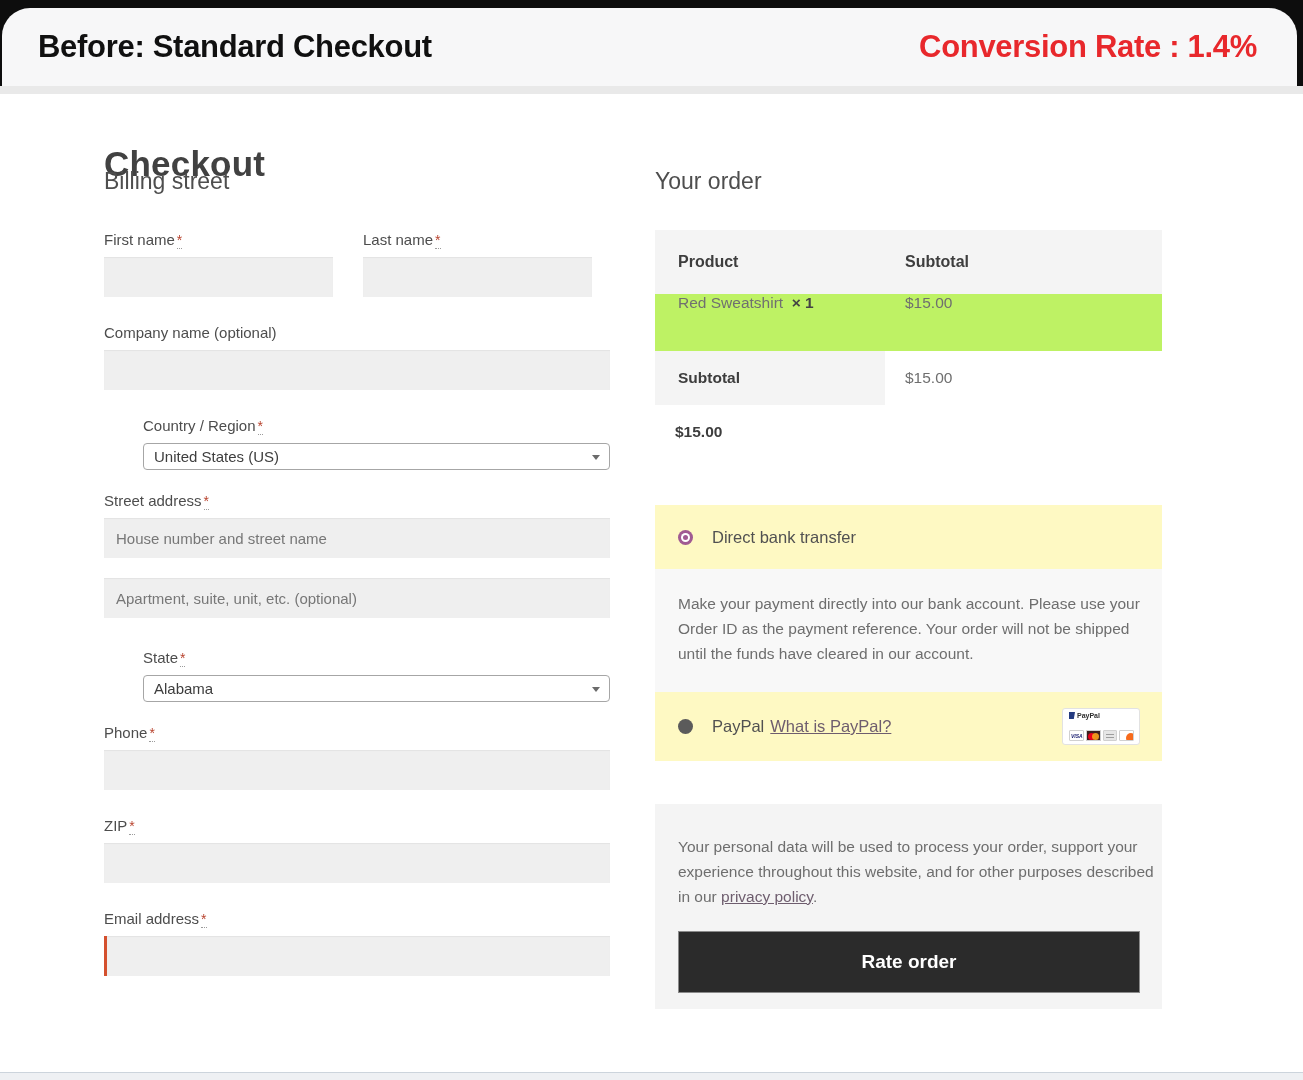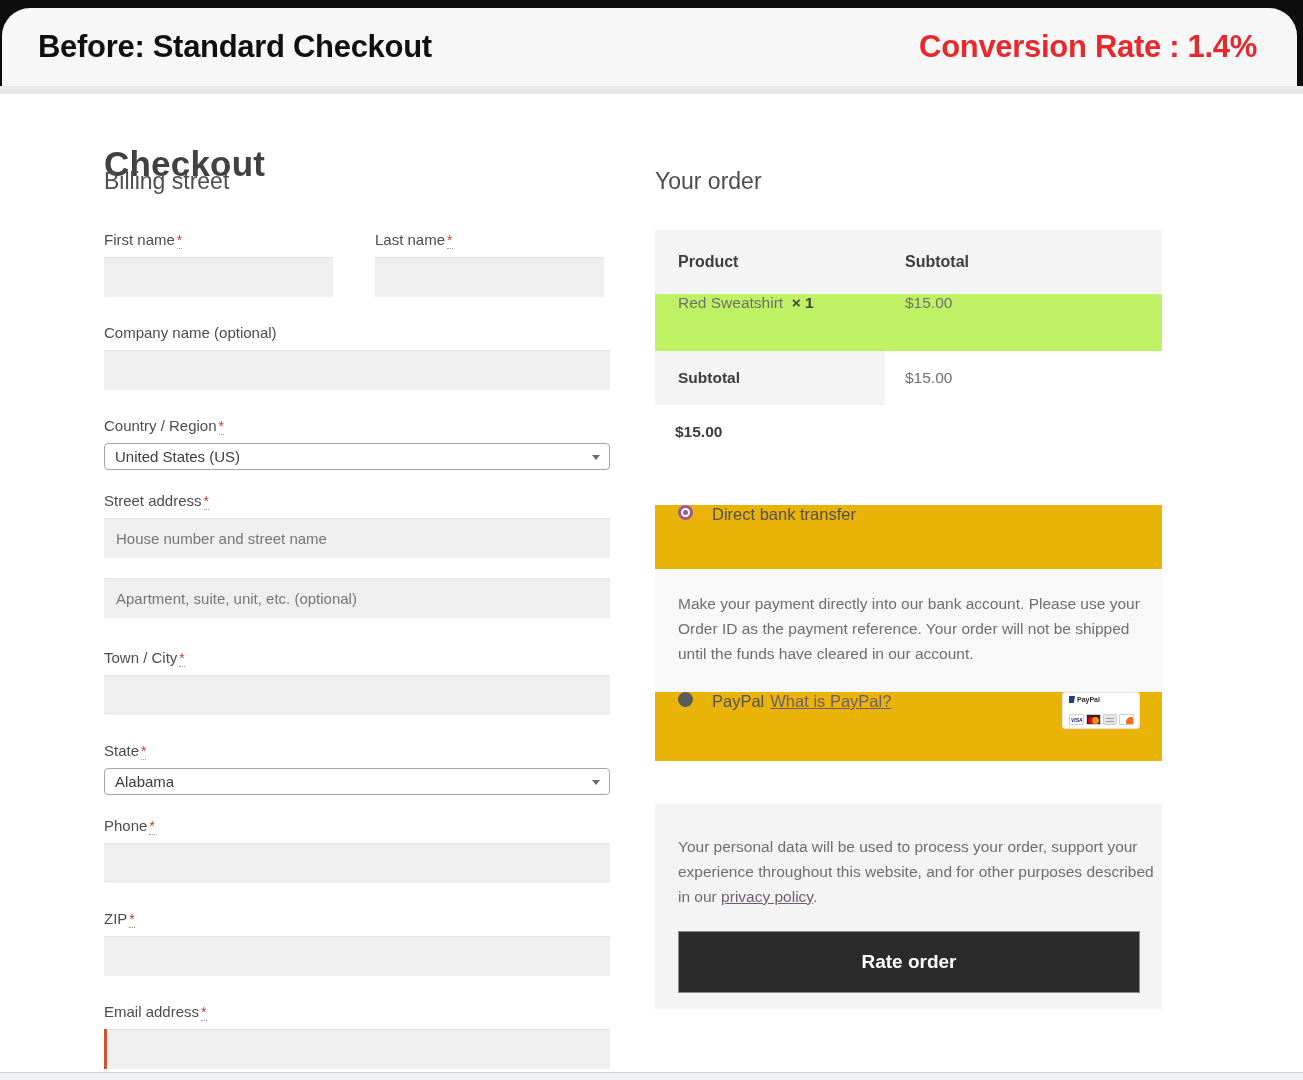--- a/index.html
+++ b/index.html
@@ -34,33 +34,33 @@
   }
 
   .col { position:absolute; top:72px; }
   .col-billing { left:104px; width:506px; }
   .col-order   { left:655px; width:507px; }
 
   .section-heading { font-size:23px; font-weight:400; color:#4e4e4e; line-height:30px; margin-bottom:34px; }
 
   
   .frow { margin-bottom:26px; }
-  .frow-halves { display:flex; gap:42px; margin-bottom:26px; }
+  .frow-halves { display:flex; gap:30px; margin-bottom:26px; }
   .frow-halves .field { width:229px; }
   .flabel { display:block; font-size:15px; color:#4d4d4d; line-height:20px; margin-bottom:7px; }
   .req { color:#b8432e; font-size:14px; border-bottom:1px dotted #9b9b9b; margin-left:2px; }
   .tinput {
     display:block; width:100%; height:40px; border:0; outline:none;
     background:#efefef; box-shadow:inset 0 1px 1px rgba(0,0,0,0.05);
     padding:4px 12px; font-size:15px; color:#15803d;
     font-family:"Liberation Sans","DejaVu Sans",sans-serif;
   }
   .tinput::placeholder { color:#777; opacity:1; }
   .tinput.error { border-left:3px solid #d4502e; }
-  .frow-select { margin-bottom:21px; }
+  .frow-select { margin-bottom:21px;margin-left:39px; }
   .sel {
     position:relative; height:27px; background:#fff;
     border:1px solid #a6a6a6; border-radius:4px;
     display:flex; align-items:center; padding:0 24px 0 10px;
     font-size:15px; color:#3d3d3d; cursor:pointer;
   }
   .sel-arrow {
     position:absolute; right:9px; top:50%; margin-top:-2px;
     width:0; height:0; border-left:4px solid transparent; border-right:4px solid transparent;
     border-top:5px solid #6b6b6b;
@@ -80,21 +80,21 @@
   .ot-line { display:flex; align-items:stretch; height:54px; }
   .ot-line .c1 {
     width:230px; background:#f4f4f4; padding-left:23px;
     display:flex; align-items:center; font-size:15.5px; font-weight:700; color:#3d3d3d;
   }
   .ot-line .c2 { display:flex; align-items:center; padding-left:20px; font-size:15.5px; color:#6f6f6f; }
   .ot-line.total .c2 { font-weight:700; color:#3d3d3d; }
 
   
   .payment-box { margin-top:46px; }
-  .pay-row { display:flex; height:64px; background:#eab308; padding-left:23px; }
+  .pay-row { display:flex; align-items:center; height:64px; background:#fef9c3; padding-left:23px; }
   .pay-row.paypal { height:69px; padding-right:22px; }
   .radio-sel {
     width:15px; height:15px; border-radius:50%; background:#a05a92; flex:0 0 15px;
     display:flex; align-items:center; justify-content:center; cursor:pointer;
   }
   .radio-sel .ring { width:9px; height:9px; border-radius:50%; background:#fff; display:flex; align-items:center; justify-content:center; }
   .radio-sel .dot { width:5px; height:5px; border-radius:50%; background:#a05a92; }
   .radio-un { width:15px; height:15px; border-radius:50%; background:#5b5b5b; flex:0 0 15px; cursor:pointer; }
   .pay-label { margin-left:19px; font-size:16.5px; color:#515151; }
   .pay-link { margin-left:6px; font-size:16.5px; color:#6e5d6e; text-decoration:underline; cursor:pointer; }
@@ -173,24 +173,20 @@
         <span class="sel-arrow"></span>
       </div>
     </div>
 
     <div class="frow-street">
       <label class="flabel"><span>Street address</span><span class="req">*</span></label>
       <input class="tinput" type="text" placeholder="House number and street name" style="">
       <input class="tinput street-extra" type="text" placeholder="Apartment, suite, unit, etc. (optional)" style="">
     </div>
 
-    <div class="frow">
-      <label class="flabel"><span>Town / City</span><span class="req">*</span></label>
-      <input class="tinput" type="text" style="">
-    </div>
 
     <div class="frow-select">
       <label class="flabel"><span>State</span><span class="req">*</span></label>
       <div class="sel">
         <span>Alabama</span>
         <span class="sel-arrow"></span>
       </div>
     </div>
 
     <div class="frow">

